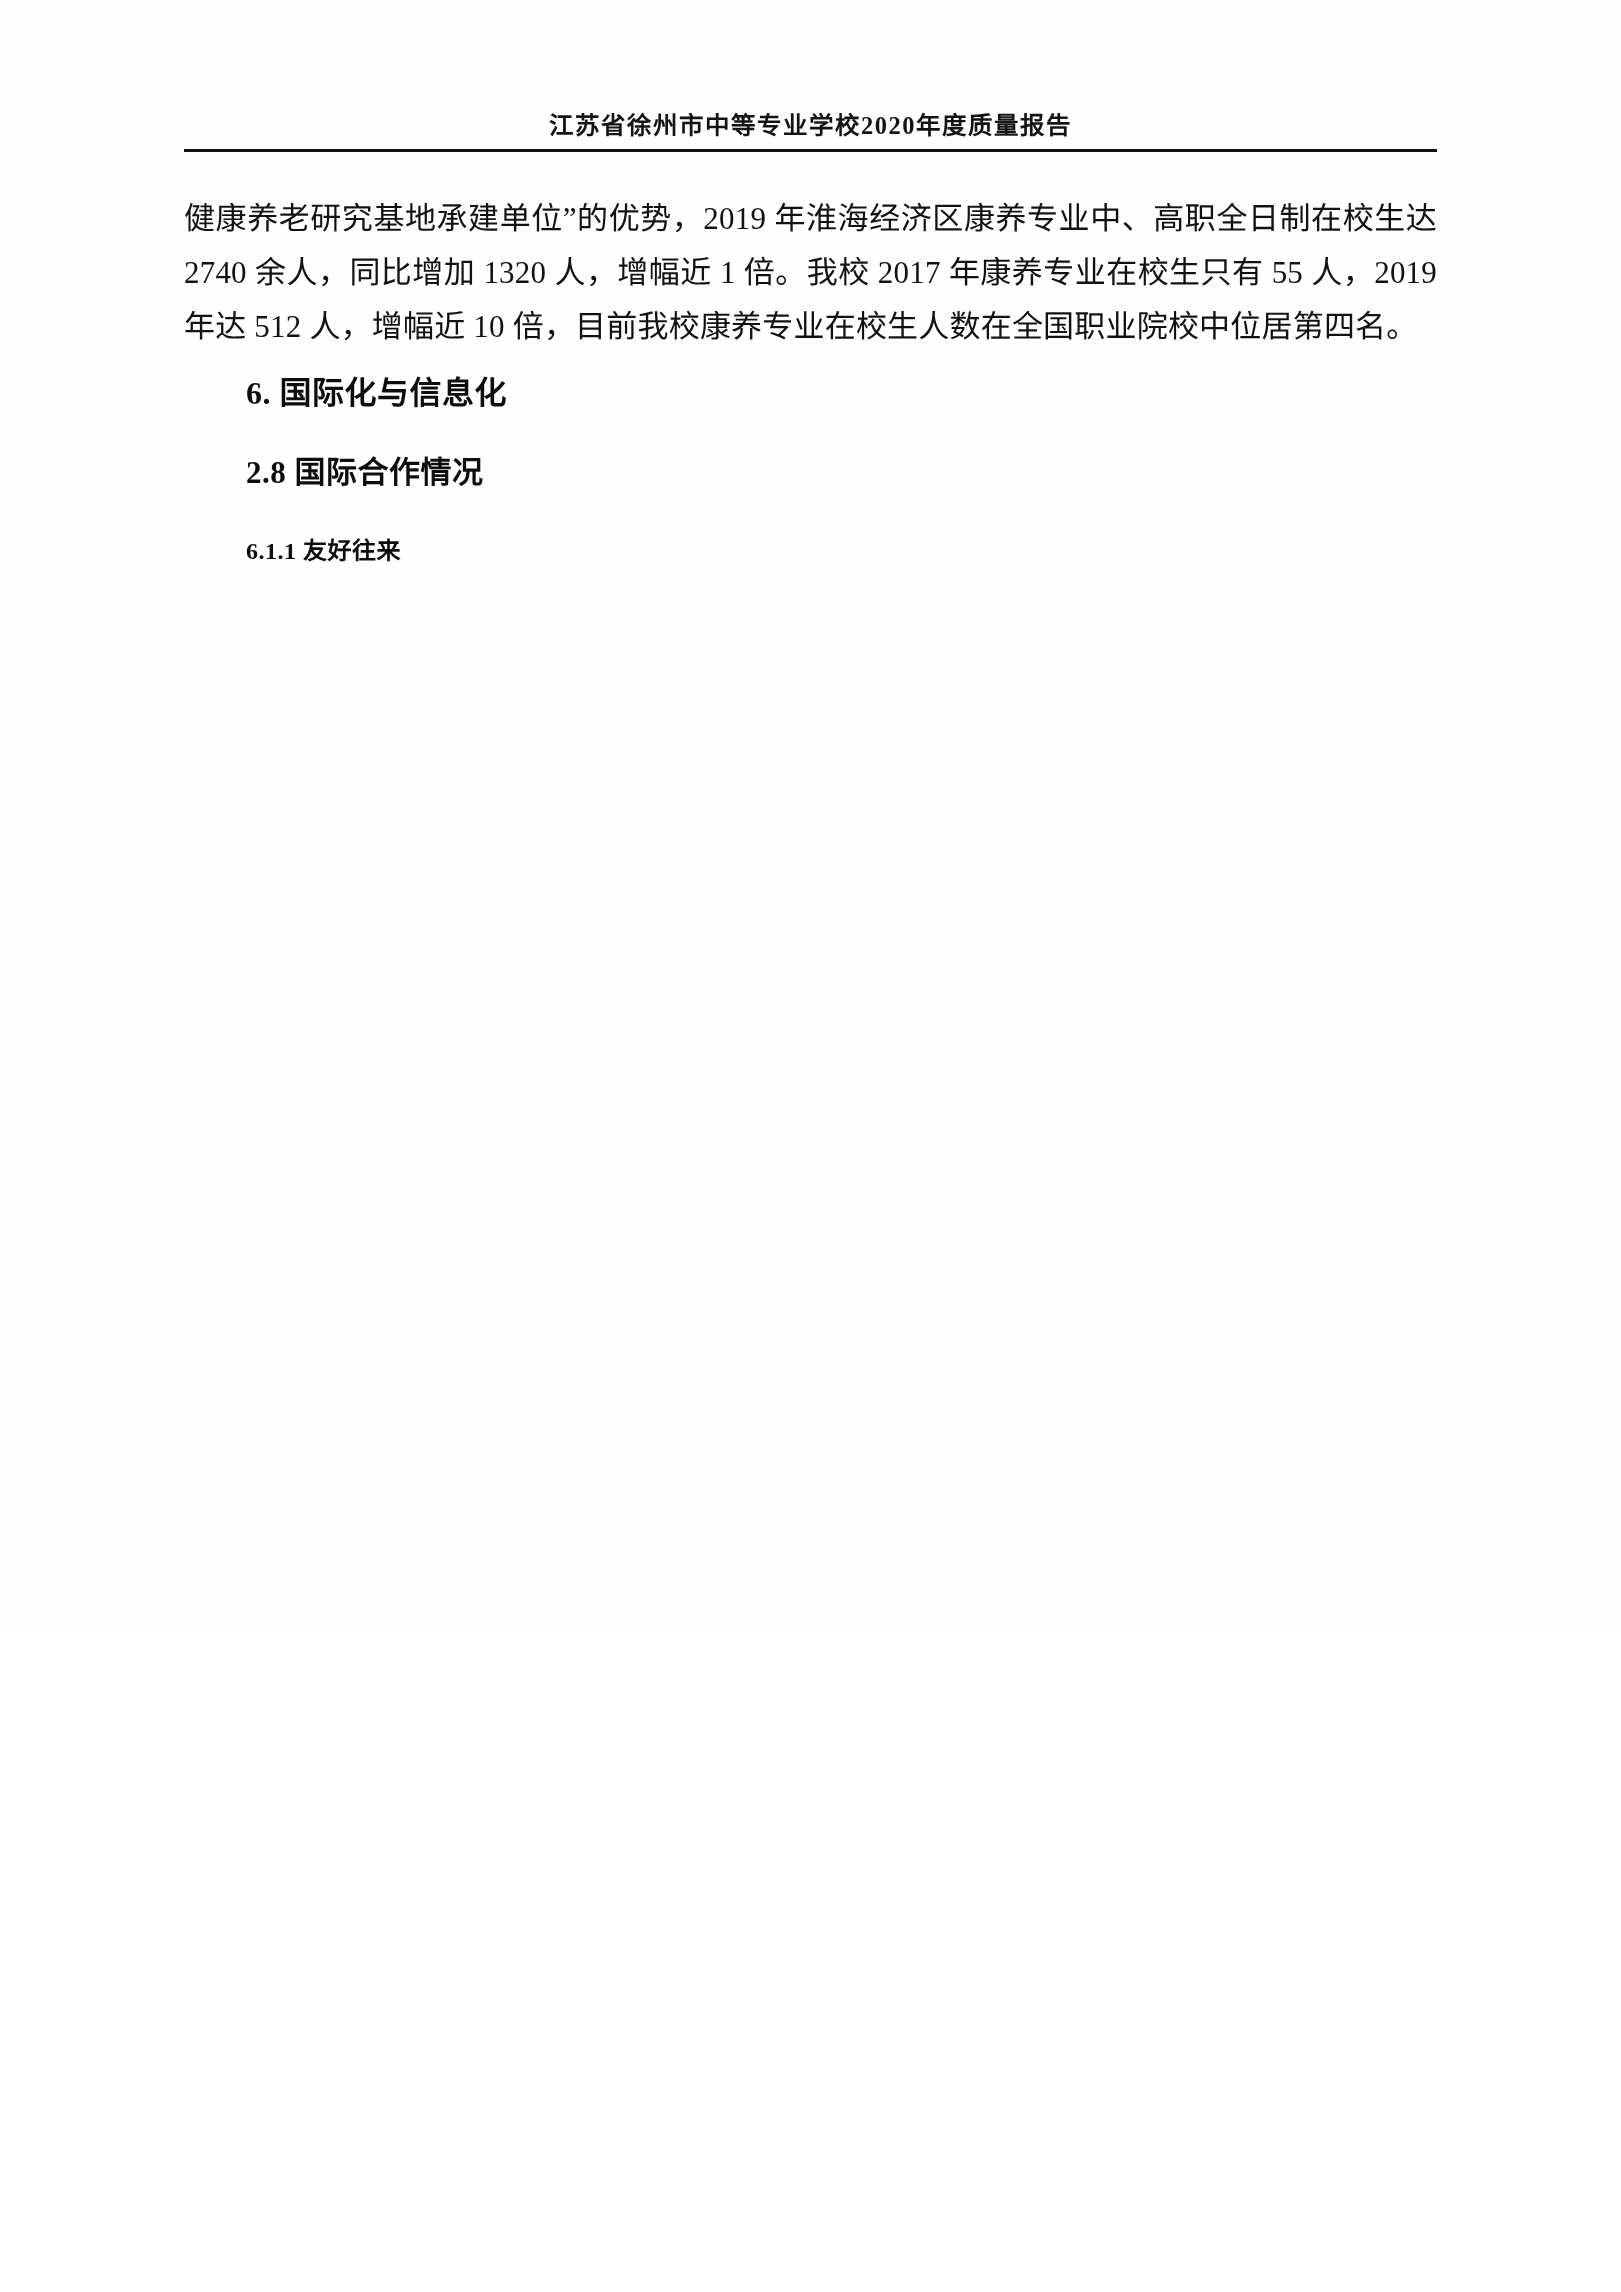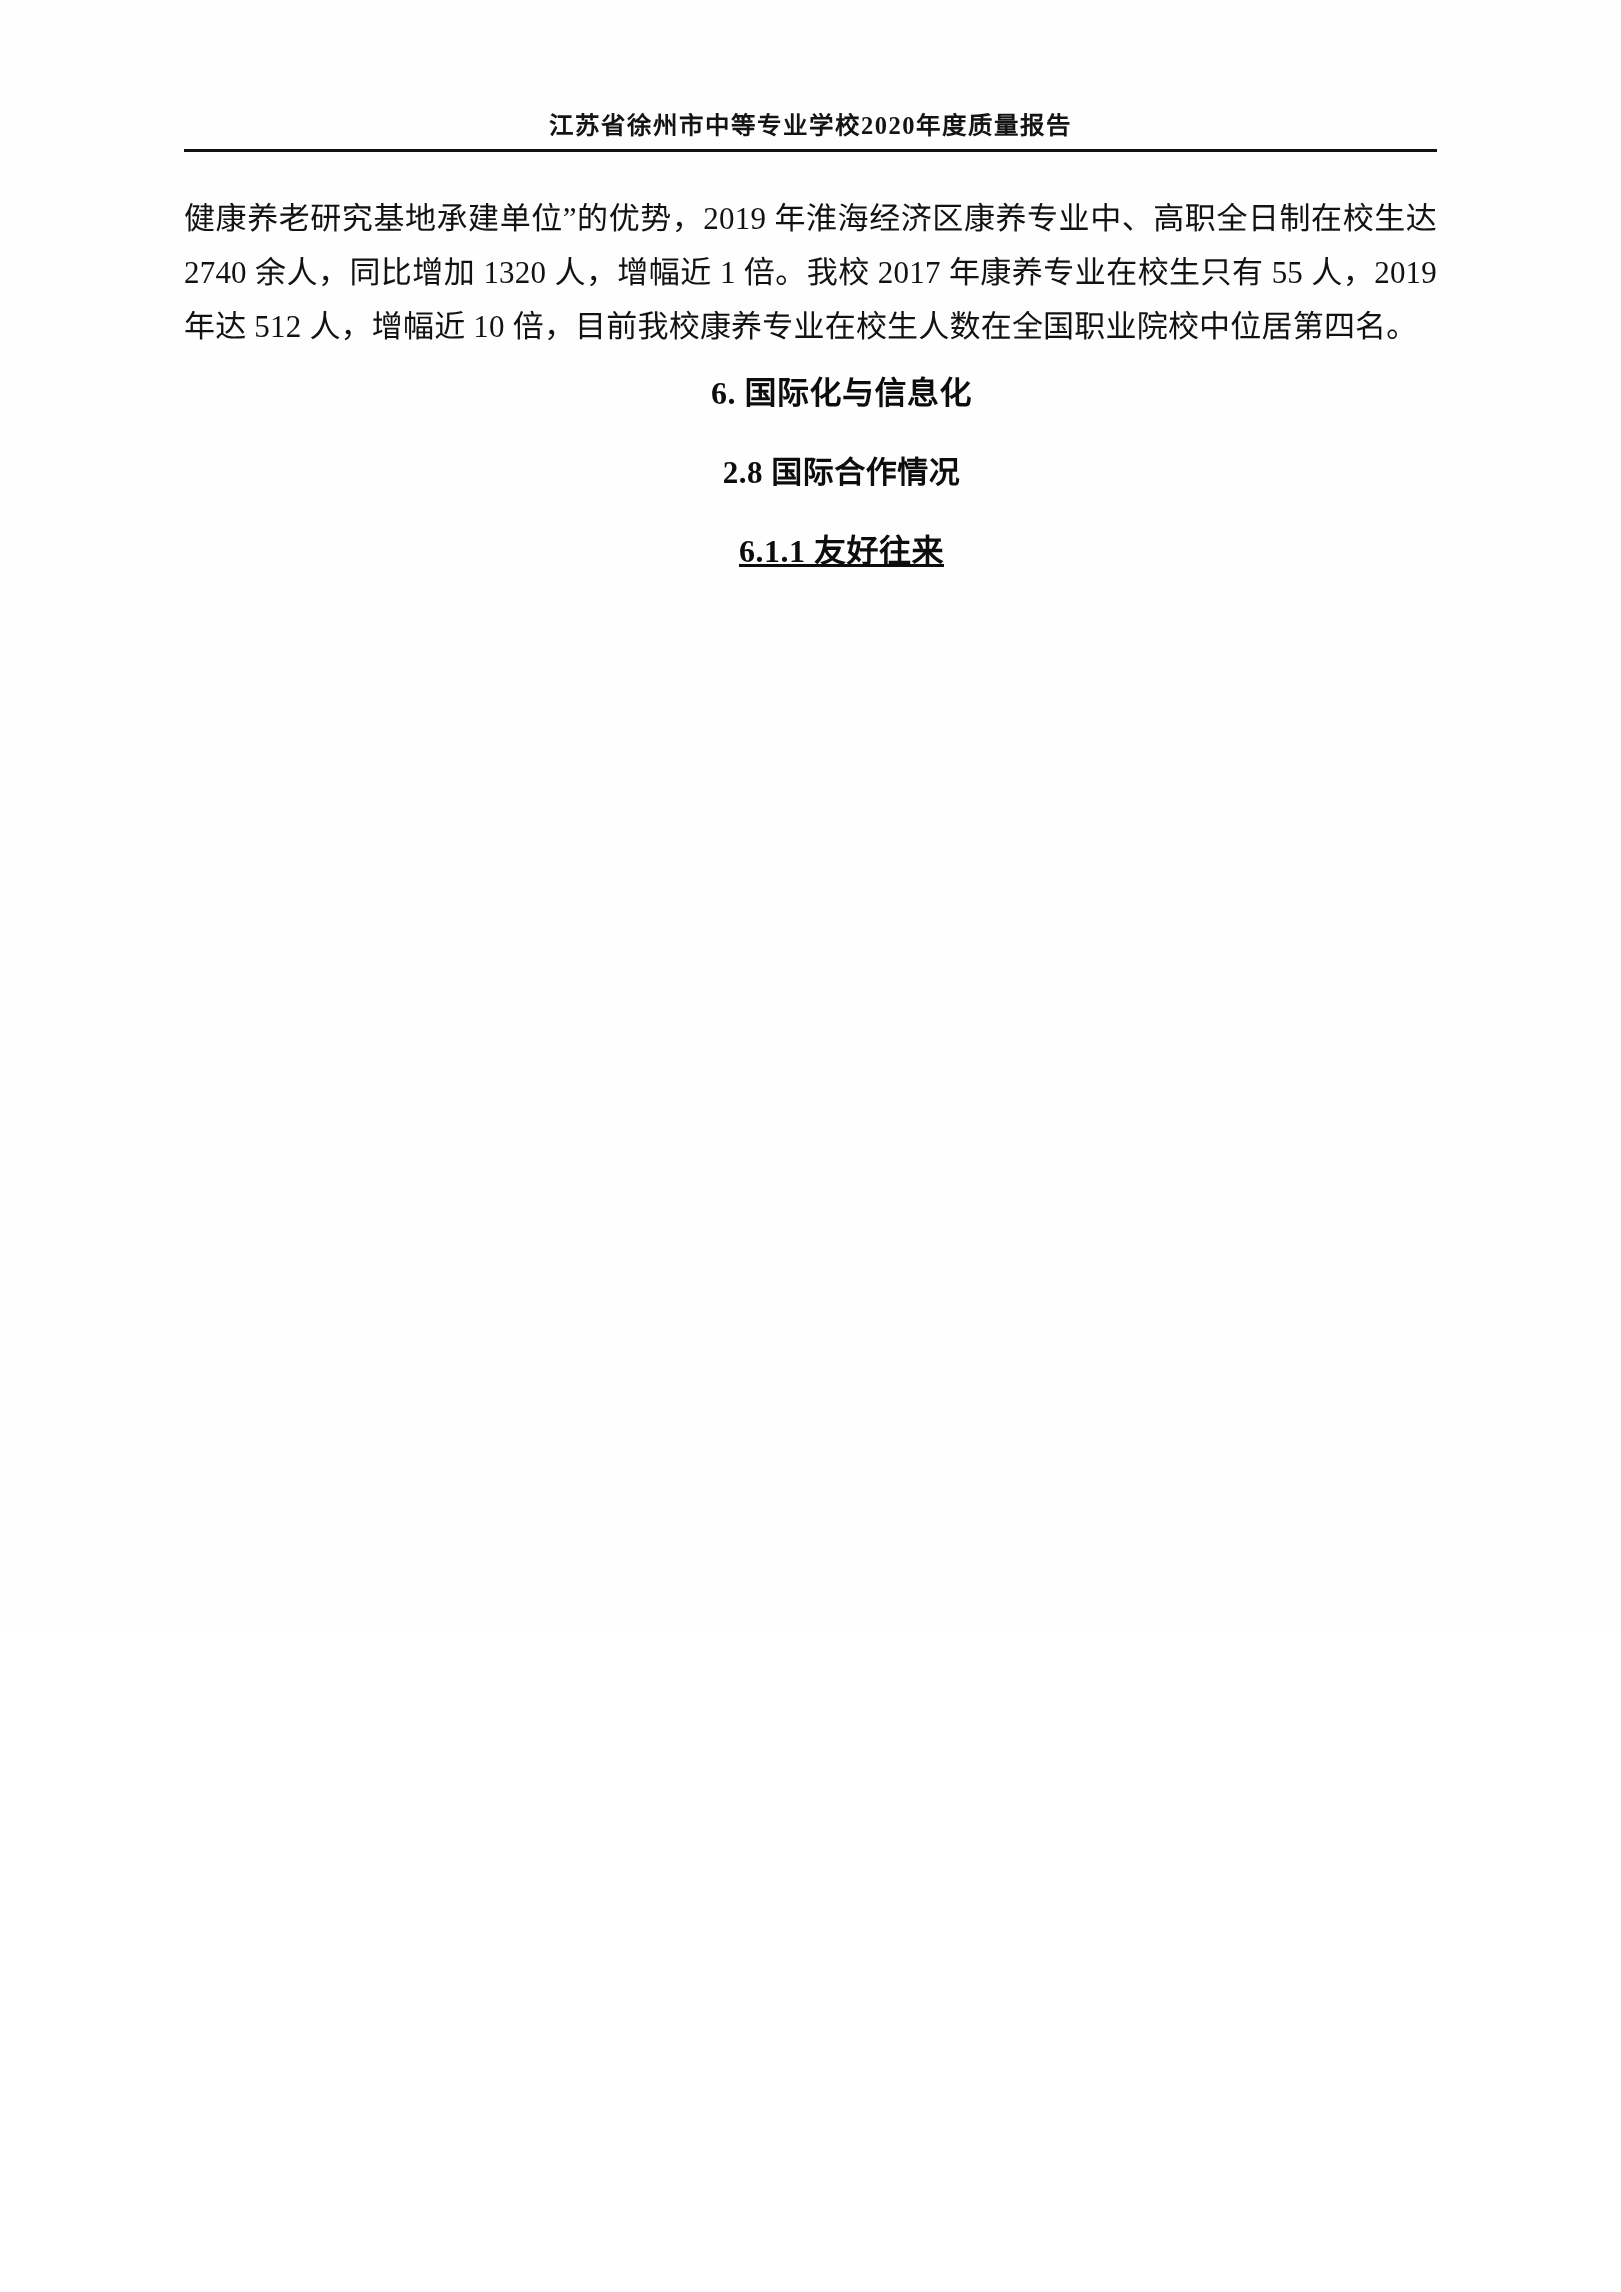--- a/index.html
+++ b/index.html
@@ -73,25 +73,24 @@
   h2.sec-head,
   h3.sec-head,
   h4.sec-head {
     margin: 0;
     font-weight: bold;
     font-size: 31px;
     line-height: 79px;
     letter-spacing: 0.5px;
     color: #0d0d0d;
     text-indent: 62px;
-    text-align: center;
   }
   h2.sec-head { font-size: 32px; }
   h3.sec-head { font-size: 31px; }
-  h4.sec-head { font-size: 32px; text-decoration: underline; }
+  h4.sec-head { font-size: 24px; }
   
   .page-number {
     position: absolute;
     left: 0;
     top: 2045px;
     width: 100%;
     text-align: center;
     font-size: 25.5px;
     color: #151515;
     letter-spacing: 1px;

